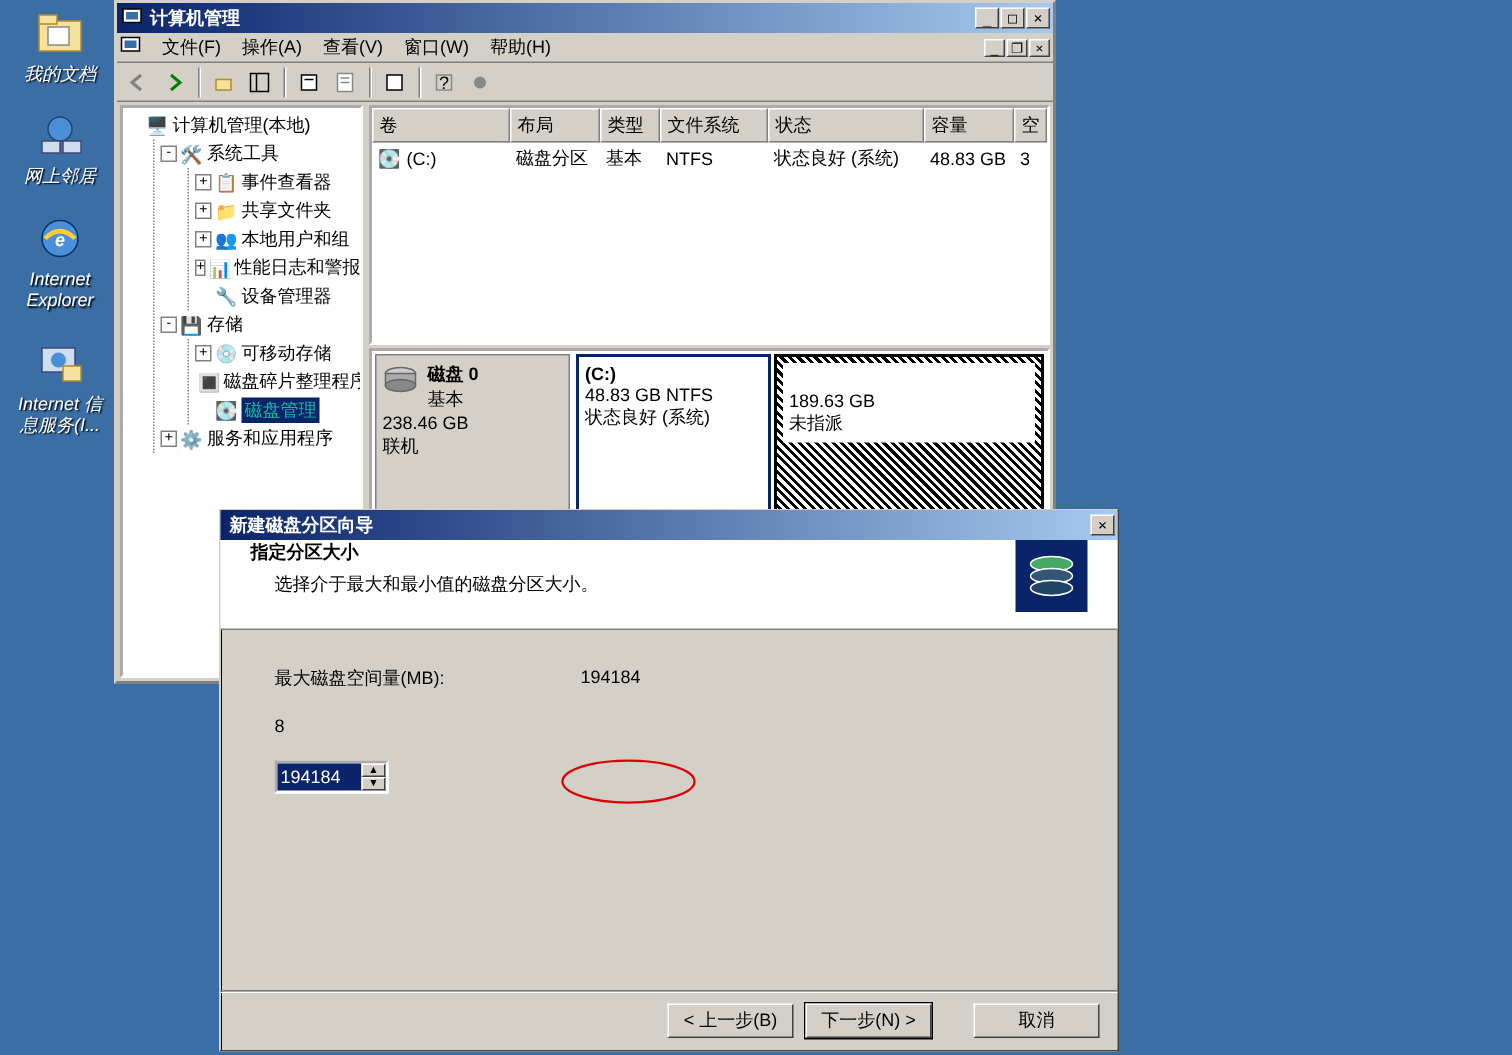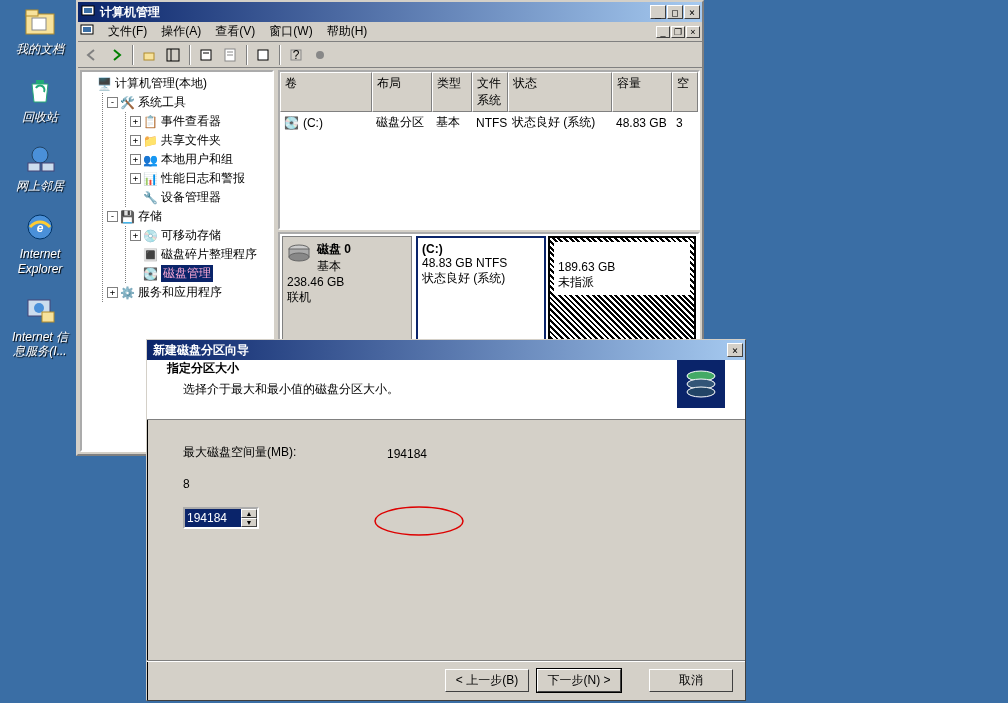--- a/index.html
+++ b/index.html
@@ -28,54 +28,54 @@
 .menubar .mdibtns .b { width:14px; height:12px; background:#d4d0c8; border:1px solid; border-color:#fff #404040 #404040 #fff; font-size:9px; display:flex; align-items:center; justify-content:center; cursor:pointer; }
 
 .toolbar { height: 26px; border-bottom: 1px solid #808080; display:flex; align-items:center; padding: 0 4px; gap:4px; }
 .toolbar .tbtn { width: 20px; height: 20px; display:flex; align-items:center; justify-content:center; cursor:pointer; }
 .toolbar .sep { width:1px; height:20px; background:#808080; margin:0 2px; box-shadow: 1px 0 #fff; }
 
 .content { flex:1; display:flex; }
 .tree-pane { width: 194px; border: 2px inset #fff; background:#fff; overflow:auto; margin:2px; }
 .tree { padding: 2px; }
 .tree .node { display:flex; align-items:center; gap:2px; padding:1px 0; cursor:pointer; white-space:nowrap; }
-.tree .node.selected .txt { background:#0a246a; color:#f9a8d4; padding:0 2px; }
+.tree .node.selected .txt { background:#0a246a; color:#14b8a6; padding:0 2px; }
 .tree .exp { width:11px; height:11px; border:1px solid #808080; background:#fff; font-size:9px; line-height:9px; text-align:center; cursor:pointer; font-family: monospace; }
 .tree .exp.empty { border:none; background:none; }
 .tree .ico { width:16px; height:16px; display:inline-flex; align-items:center; justify-content:center; }
 .tree .children { margin-left: 18px; border-left: 1px dotted #808080; padding-left: 4px; }
 
 .right-pane { flex:1; display:flex; flex-direction:column; margin:2px; gap:2px; }
 .list-pane { height: 160px; border: 2px inset #fff; background:#fff; position:relative; overflow:auto; }
 .list-header { display:flex; background:#d4d0c8; position:sticky; top:0; }
 .list-header .col { border:1px solid; border-color:#fff #808080 #808080 #fff; padding: 2px 4px; font-size:12px; cursor:pointer; }
 .list-row { display:flex; }
 .list-row .cell { padding:2px 4px; white-space:nowrap; overflow:hidden; display:flex; align-items:center; gap:4px; }
-.col-vol{width:92px;} .col-layout{width:60px;} .col-type{width:40px;} .col-fs{width:36px;} .col-status{width:104px;} .col-cap{width:60px;}
+.col-vol{width:92px;} .col-layout{width:60px;} .col-type{width:40px;} .col-fs{width:72px;} .col-status{width:104px;} .col-cap{width:60px;}
 
 .disk-pane { flex:1; border:2px inset #fff; background:#fff; display:flex; overflow:hidden; }
 .disk-info { width: 130px; background:#d4d0c8; border:1px solid #808080; margin:2px; padding:4px; }
 .disk-info .ico { width:24px; height:24px; float:left; margin-right:6px; }
 .disk-info .name { font-weight:bold; }
 .disk-parts { flex:1; display:flex; gap:2px; padding:2px; }
 .part { border:2px solid; padding:4px; font-size:11px; }
 .part.system { border-color:#0a246a; flex:0 0 130px; }
 .part.free { border-color:#000; flex:1; background:repeating-linear-gradient(45deg,#000 0,#000 2px,#fff 2px,#fff 4px); position:relative; }
 .part.free .inner { background:#fff; padding:4px; }
 
 
 .wizard { position:absolute; left:146px; top:339px; width:600px; height:362px; background:#d4d0c8; border:1px solid; border-color:#d4d0c8 #404040 #404040 #d4d0c8; box-shadow: 1px 1px 0 #000 inset; }
 .wizard .titlebar { background: linear-gradient(to right, #0a246a, #a6caf0); }
 .wizard-header { background:#fff; height:60px; display:flex; align-items:flex-start; padding:0 20px; border-bottom:1px solid #808080; }
 .wizard-header .txt { flex:1; }
 .wizard-header .h1 { font-weight:bold; margin-bottom:4px; }
 .wizard-header .h2 { margin-left:16px; }
 .wizard-header .hicon { width:48px; height:48px; background:#0a246a; display:flex; align-items:center; justify-content:center; }
 .wizard-body { padding: 24px 36px; }
-.wizard-body .row { display:flex; margin-bottom:16px; align-items:flex-end; }
+.wizard-body .row { display:flex; margin-bottom:16px; align-items:flex-start; }
 .wizard-body .lbl { width:204px; }
 .wizard-body .val { }
 .spinner-wrap { display:flex; border:2px inset #fff; background:#fff; }
 .spinner-wrap input { border:none; width:56px; padding:1px 2px; background:#0a246a; color:#fff; }
 .spinner-btns { display:flex; flex-direction:column; }
 .spinner-btns .sb { width:16px; height:9px; background:#d4d0c8; border:1px solid; border-color:#fff #404040 #404040 #fff; font-size:7px; text-align:center; cursor:pointer; line-height:7px; }
 
 .annotation { position:absolute; pointer-events:none; }
 
 .wizard-footer { position:absolute; bottom:0; left:0; right:0; height:40px; border-top:1px solid #808080; box-shadow: 0 1px #fff inset; display:flex; align-items:center; justify-content:flex-end; padding:0 12px; gap:8px; }
@@ -90,30 +90,20 @@
 <div class="desktop-icons">
   <div class="desktop-icon">
     <div class="ico">
         <svg width="36" height="36">
           <rect x="4" y="10" width="28" height="20" fill="#f7e29c" stroke="#b08b2d"></rect>
           <rect x="4" y="6" width="12" height="6" fill="#f7e29c" stroke="#b08b2d"></rect>
           <rect x="10" y="14" width="14" height="12" fill="#fff" stroke="#888"></rect>
         </svg>
       </div>
     <div class="lbl">我的文档</div>
-  </div>
-  <div class="desktop-icon">
-    <div class="ico">
-        <svg width="36" height="36">
-          <path d="M10 12 L26 12 L24 30 L12 30 Z" fill="#fff" stroke="#2a7"></path>
-          <path d="M14 8 L22 8 L22 12 L14 12 Z" fill="#2a7"></path>
-          <path d="M14 16 A4 4 0 1 1 22 20" fill="none" stroke="#2a7" stroke-width="2"></path>
-        </svg>
-      </div>
-    <div class="lbl">回收站</div>
   </div>
   <div class="desktop-icon">
     <div class="ico">
         <svg width="36" height="36">
           <circle cx="18" cy="14" r="8" fill="#4a90d9" stroke="#246"></circle>
           <rect x="6" y="22" width="12" height="8" fill="#cde" stroke="#447"></rect>
           <rect x="20" y="22" width="12" height="8" fill="#cde" stroke="#447"></rect>
         </svg>
       </div>
     <div class="lbl">网上邻居</div>

